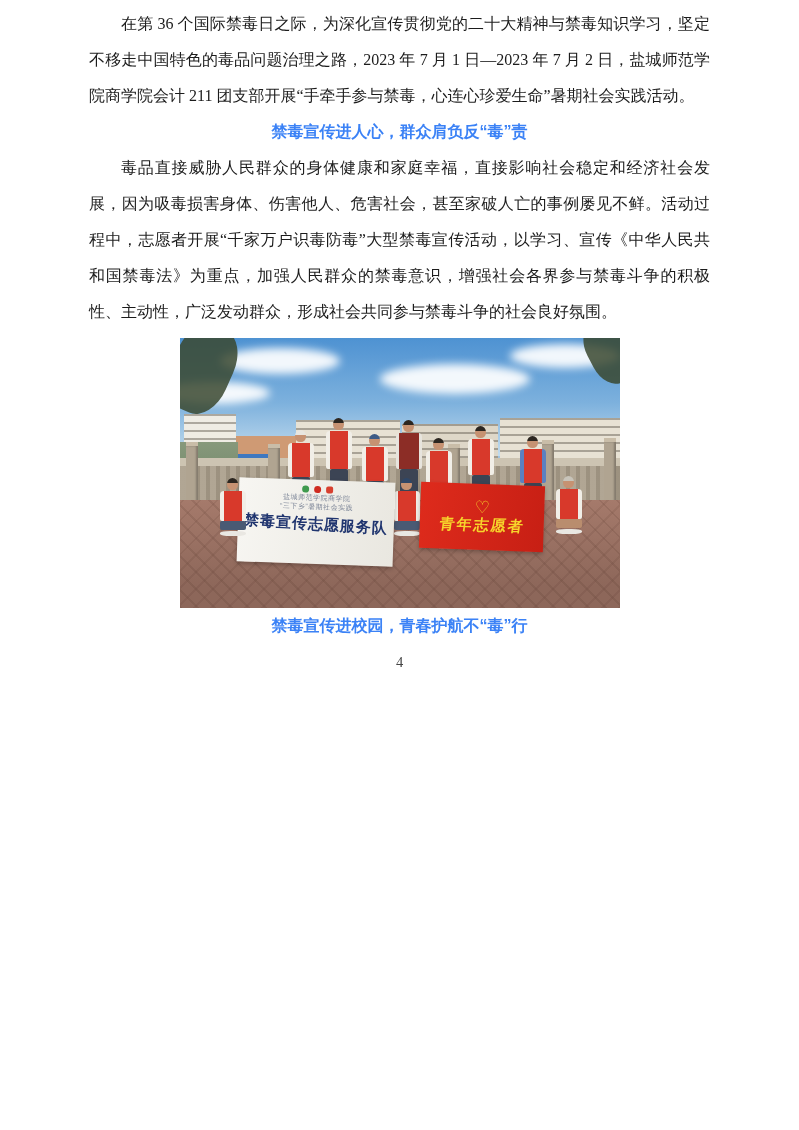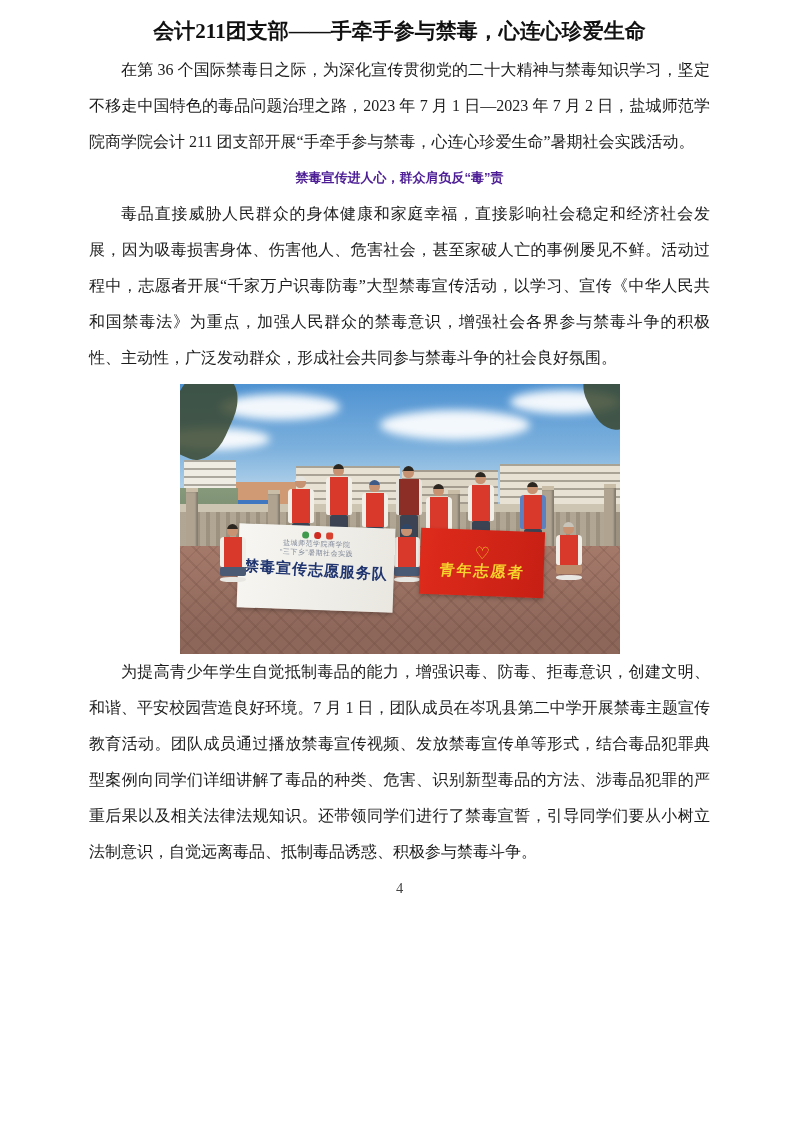--- a/index.html
+++ b/index.html
@@ -8,21 +8,21 @@
   .page{width:799px;height:1130px;box-sizing:border-box;padding:0 89px;background:#fff;}
 
   .section-tag{margin-top:92px;font-family:"Liberation Sans","DejaVu Sans",sans-serif;
        font-weight:bold;font-size:22px;line-height:30px;color:#e11d1d;}
   .doc-title{margin-top:16px;text-align:center;font-weight:bold;font-size:21px;
        line-height:30px;color:#111;}
   .para{margin:0;font-size:16px;line-height:36px;text-align:justify;
        text-indent:2em;color:#1c1c1c;}
   .para.first{margin-top:6px;font-family:Liberation Serif, serif;}
   .sub-heading{margin:0;text-align:center;font-family:"Liberation Sans","DejaVu Sans",sans-serif;
-       font-weight:bold;font-size:13px;line-height:36px;color:#4c1d95;}
+       font-weight:bold;font-size:16px;line-height:36px;color:#3b82f6;}
   .page-num{margin-top:10px;text-align:center;font-size:14.5px;color:#444;}
 
   
   .figure{position:relative;width:440px;height:270px;margin:8px auto 0;
        overflow:hidden;background:#9fc3e2;}
   .abs{position:absolute;}
   .sky{left:0;top:0;width:440px;height:118px;
        background:linear-gradient(#4e92d2 0%,#7db1dd 55%,#c3dcee 100%);}
   .cloud{background:rgba(255,255,255,.92);border-radius:50%;filter:blur(4px);}
   .branch{background:#39482f;border-radius:40%;opacity:.85;}
@@ -73,21 +73,20 @@
   .rb-heart{font-size:17px;line-height:16px;color:#f7d42b;font-weight:bold;}
   .rb-text{font-weight:bold;font-size:15px;color:#f7d42b;letter-spacing:2px;
        transform:skewX(-6deg);}
 </style>
 </head>
 <body>
 
 <div class="page">
 
 
-  <div class="doc-title">会计211团支部——手牵手参与禁毒，心连心珍爱生命</div>
 
   <p class="para first">在第 36 个国际禁毒日之际，为深化宣传贯彻党的二十大精神与禁毒知识学习，坚定不移走中国特色的毒品问题治理之路，2023 年 7 月 1 日—2023 年 7 月 2 日，盐城师范学院商学院会计 211 团支部开展“手牵手参与禁毒，心连心珍爱生命”暑期社会实践活动。</p>
 
   <div class="sub-heading">禁毒宣传进人心，群众肩负反“毒”责</div>
 
   <p class="para">毒品直接威胁人民群众的身体健康和家庭幸福，直接影响社会稳定和经济社会发展，因为吸毒损害身体、伤害他人、危害社会，甚至家破人亡的事例屡见不鲜。活动过程中，志愿者开展“千家万户识毒防毒”大型禁毒宣传活动，以学习、宣传《中华人民共和国禁毒法》为重点，加强人民群众的禁毒意识，增强社会各界参与禁毒斗争的积极性、主动性，广泛发动群众，形成社会共同参与禁毒斗争的社会良好氛围。</p>
 
   <div class="figure">
     <div class="abs sky"></div>
     <div class="abs cloud" style="left:40px;top:10px;width:120px;height:26px;"></div>
@@ -191,18 +190,18 @@
       <div class="wb-small">“三下乡”暑期社会实践</div>
       <div class="wb-title">禁毒宣传志愿服务队</div>
     </div>
 
     <div class="abs banner-red">
       <div class="rb-heart">♡</div>
       <div class="rb-text">青年志愿者</div>
     </div>
   </div>
 
-
-  <p class="para">为提高青少年学生自觉抵制毒品的能力，增强识毒、防毒、拒毒意识，创建文明、和谐、平安校园营造良好环境。7 月 1 日，团队成员在岑巩县第二中学开展禁毒主题宣传教育活动。团队成员通过播放禁毒宣传视频、发放禁毒宣传单等形式，结合毒品犯罪典型案例向同学们详细讲解了毒品的种类、危害、识别新型毒品的方法、涉毒品犯罪的严重后果以及相关法律法规知识。还带领同学们进行了禁毒宣誓，引导同学们要从小树立法制意识，自觉远离毒品、抵制毒品诱惑、积极参与禁毒斗争。</p>
+  <div class="sub-heading">禁毒宣传进校园，青春护航不“毒”行</div>
+
 
   <div class="page-num">4</div>
 
 </div>
 
 </body></html>

